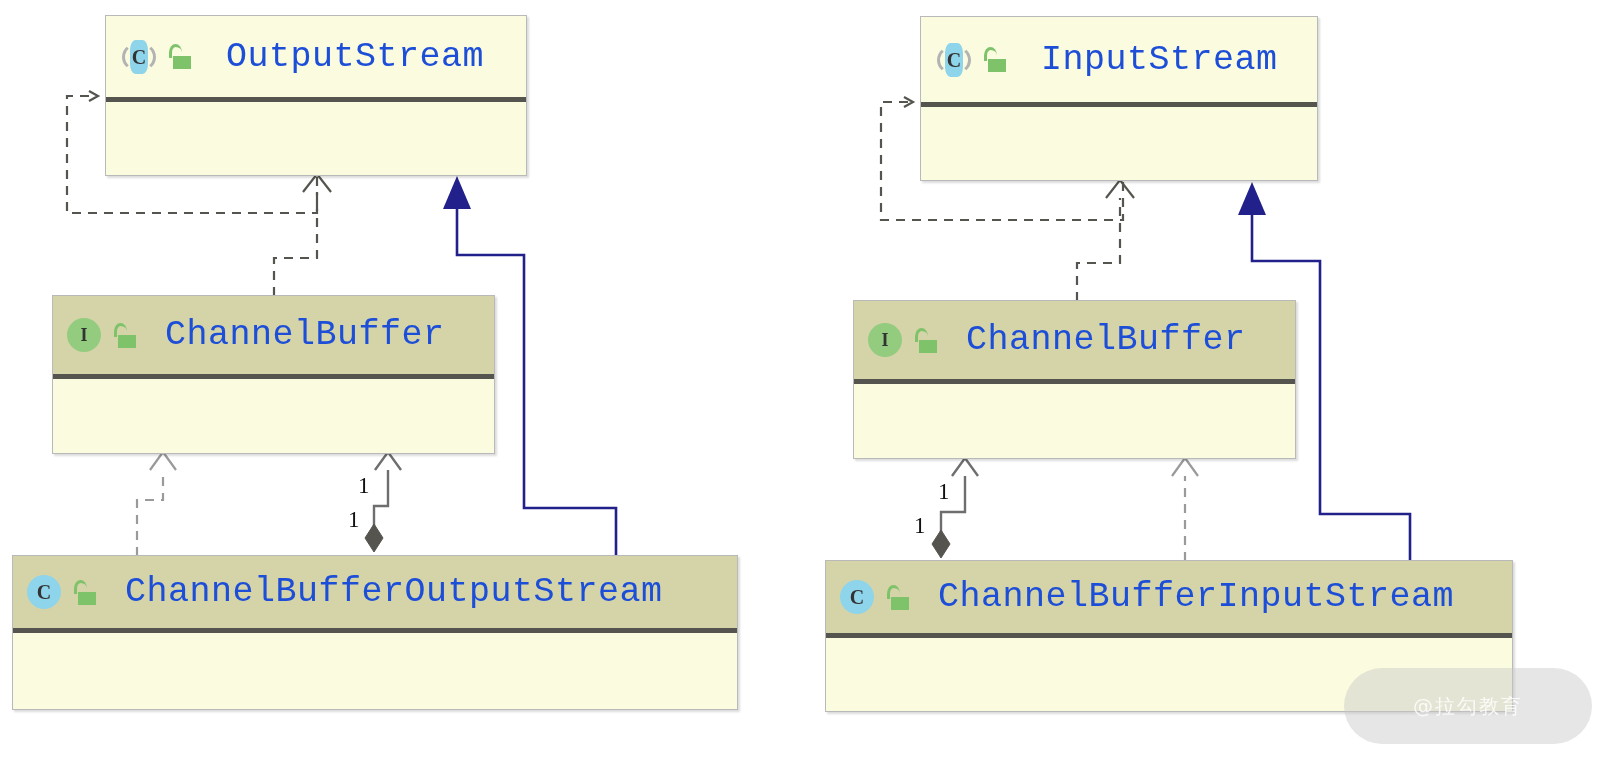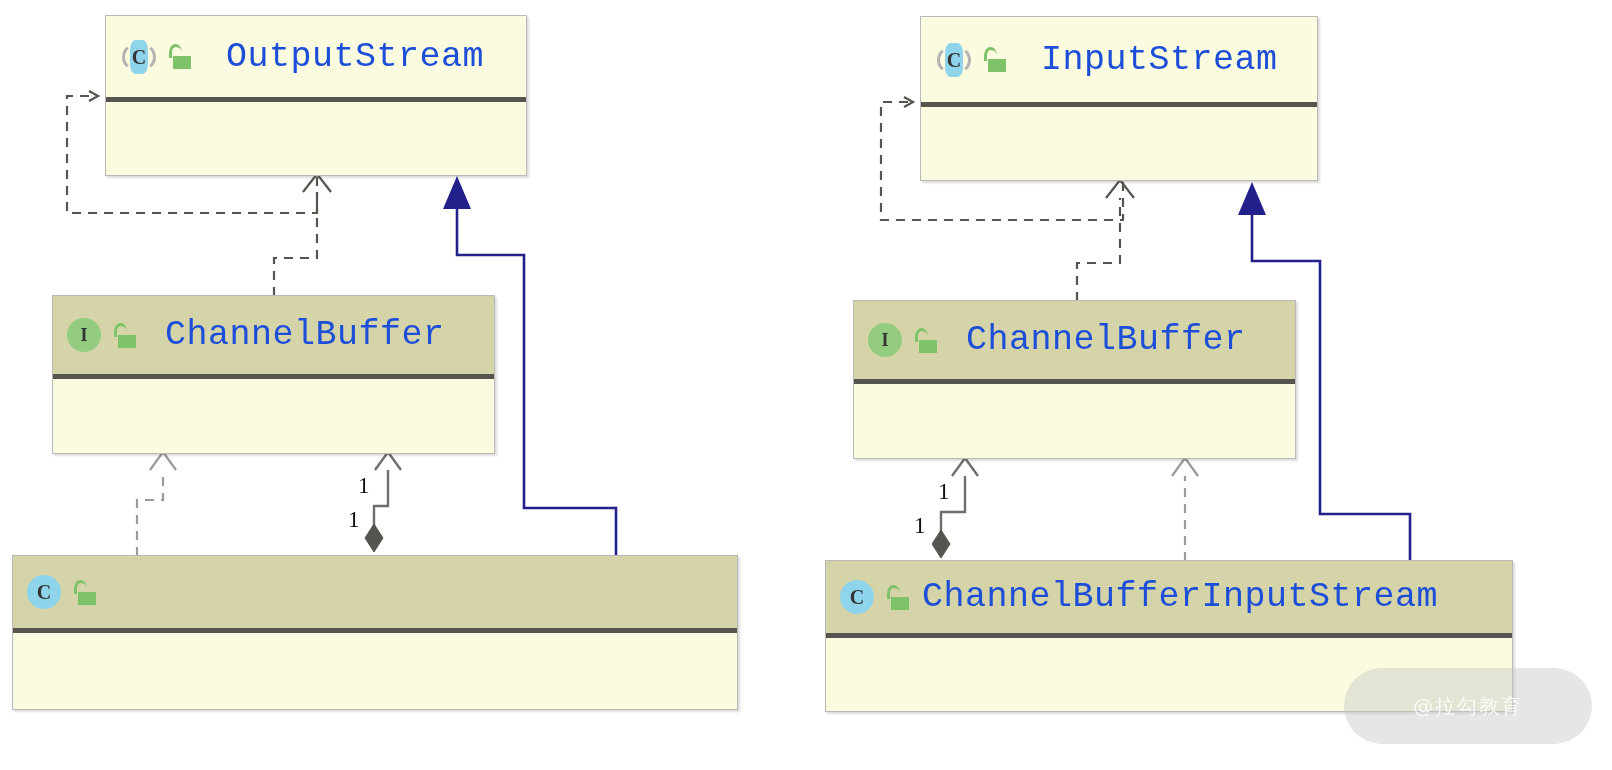--- a/index.html
+++ b/index.html
@@ -246,20 +246,21 @@
   <div class="uml-box" style="left:12px; top:555px; width:726px; height:155px;">
     <div class="uml-head k-shaded" style="height:77px; padding-left:14px;">
       <span class="ico" style="width:34px; height:34px;">
         <span class="ico-disc ico-cls" style="left:0; top:0; width:34px; height:34px;"></span>
         <span class="ico-glyph" style="font-size:20px;">C</span>
       </span>
       <span class="lock" style="width:24px; height:25px; margin-left:12px;">
         <span class="lock-shackle"></span>
         <span class="lock-body"></span>
       </span>
+      <span class="uml-title" style="font-size:35px; margin-left:28px;">ChannelBufferOutputStream</span>
     </div>
     <div class="uml-body" style="height:73px;"></div>
   </div>
 
   <div class="mult" style="left:358px; top:474px;">1</div>
   <div class="mult" style="left:348px; top:508px;">1</div>
 
   <div class="uml-box" style="left:920px; top:16px; width:398px; height:165px;">
     <div class="uml-head k-class" style="height:90px; padding-left:16px;">
       <span class="ico" style="width:34px; height:34px;">
@@ -294,21 +295,21 @@
   <div class="uml-box" style="left:825px; top:560px; width:688px; height:152px;">
     <div class="uml-head k-shaded" style="height:77px; padding-left:14px;">
       <span class="ico" style="width:34px; height:34px;">
         <span class="ico-disc ico-cls" style="left:0; top:0; width:34px; height:34px;"></span>
         <span class="ico-glyph" style="font-size:20px;">C</span>
       </span>
       <span class="lock" style="width:24px; height:25px; margin-left:12px;">
         <span class="lock-shackle"></span>
         <span class="lock-body"></span>
       </span>
-      <span class="uml-title" style="font-size:35px; margin-left:12px;">ChannelBufferInputStream</span>
+      <span class="uml-title" style="font-size:35px; margin-left:28px;">ChannelBufferInputStream</span>
     </div>
     <div class="uml-body" style="height:70px;"></div>
   </div>
 
   <div class="mult" style="left:938px; top:480px;">1</div>
   <div class="mult" style="left:914px; top:514px;">1</div>
 
   <div class="watermark" style="left:1344px; top:668px; width:248px; height:76px;">@拉勾教育</div>
 
 </div>

